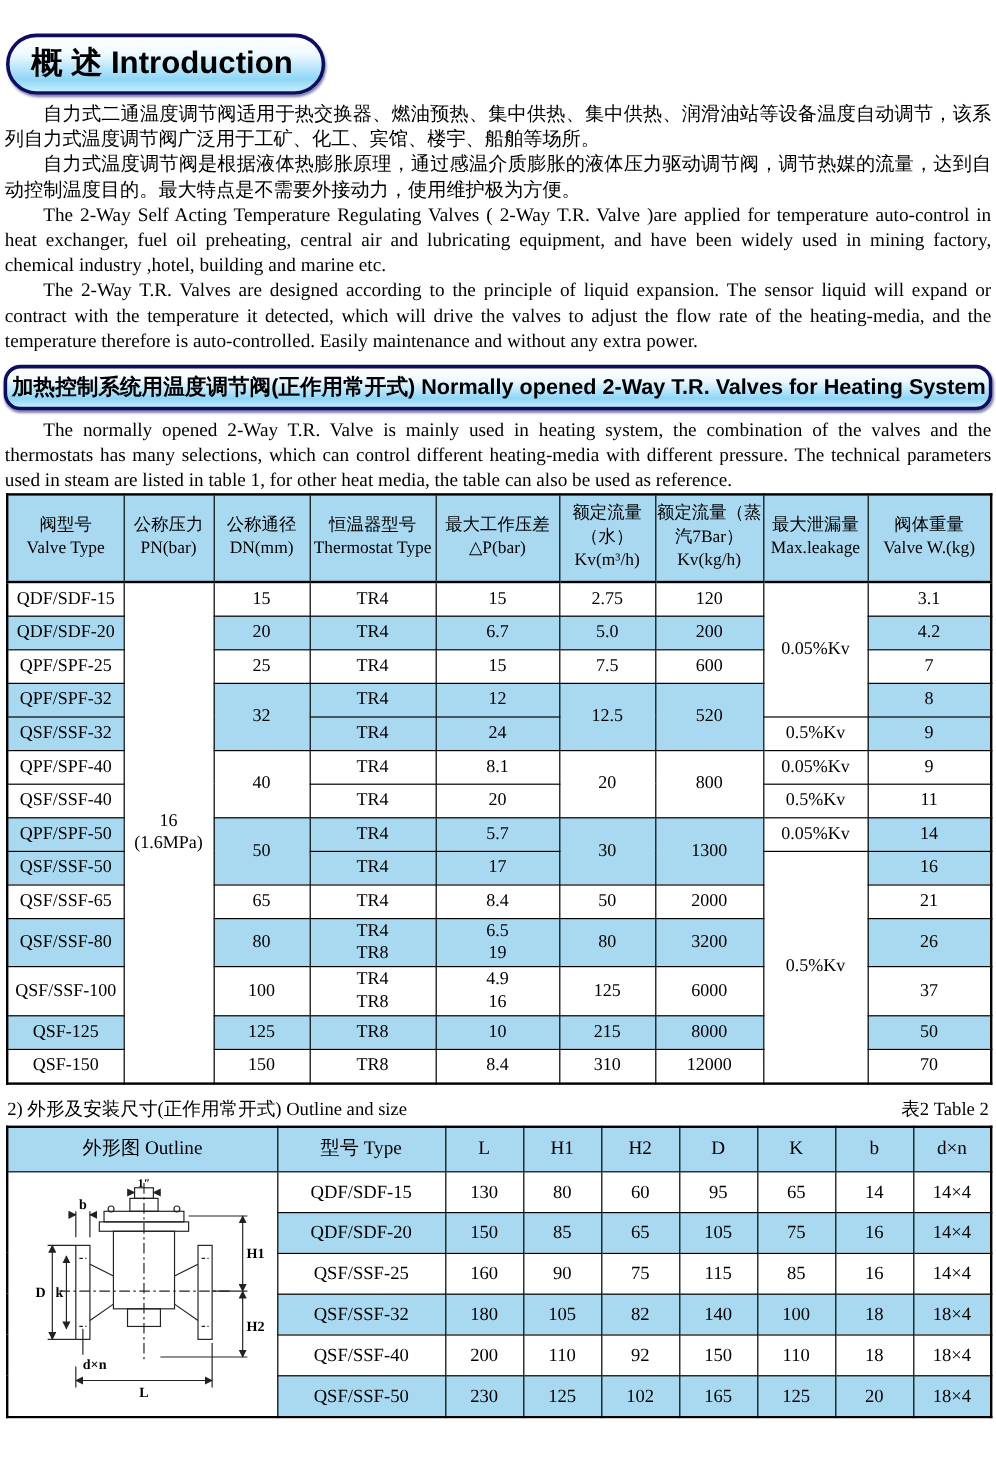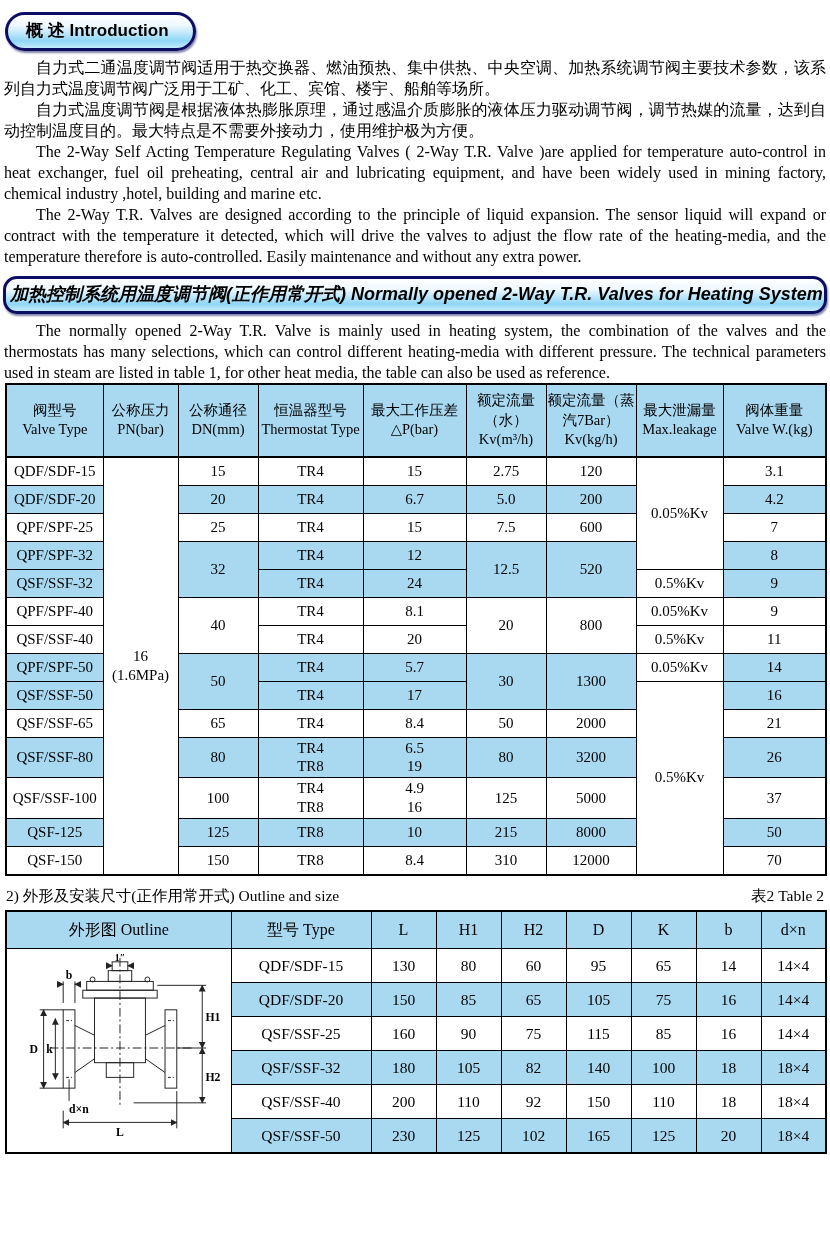--- a/index.html
+++ b/index.html
@@ -1,34 +1,33 @@
 <!DOCTYPE html>
 <html><head>
 <meta charset="utf-8">
 <style>
   html,body{margin:0;padding:0;background:#ffffff;}
   body{width:830px;font-family:"Liberation Serif",serif;color:#000;}
   .page{width:830px;overflow:hidden;}
 
   
   .pill{
-    display:inline-block;margin:12px 0 0 5px;padding:4px 24px 6px 18px;
+    display:inline-block;margin:28px 0 0 5px;padding:4px 24px 6px 18px;
     border:3px solid #0d0d62;border-radius:26px;
     background:linear-gradient(180deg,#ffffff 0%,#eef9ff 32%,#8fd6f6 78%,#c4ebfb 100%);
-    font-family:"Liberation Sans",sans-serif;font-weight:bold;font-size:17px;
+    font-family:"Liberation Sans",sans-serif;font-weight:bold;font-size:26px;
     box-shadow:1px 2px 2px rgba(10,10,90,.5);
   }
   .bar{
     margin:9px 3px 0 3px;padding:3px 4px 5px 4px;
     border:3px solid #0d0d62;border-radius:14px;
     background:linear-gradient(180deg,#ffffff 0%,#eef9ff 32%,#8fd6f6 78%,#c4ebfb 100%);
     font-family:"Liberation Sans",sans-serif;font-weight:bold;font-size:18px;
     white-space:nowrap;
     box-shadow:1px 2px 2px rgba(10,10,90,.5);
-    font-style:italic;
   }
 
   .paras{margin:6px 4px 0 4px;}
   .paras p{margin:0;font-size:16px;line-height:21px;text-indent:2em;text-align:justify;}
 
   .caption-row{display:flex;justify-content:space-between;align-items:flex-end;
     margin:10px 6px 3px 6px;font-size:15.5px;}
 
   table{border-collapse:collapse;margin:0 0 0 5px;width:820px;table-layout:fixed;
     border:2px solid #000;}
@@ -51,21 +50,21 @@
 </head>
 <body>
 
 <div class="page">
 
   <div class="pill">
     <span>概  述 Introduction</span>
   </div>
 
   <div class="paras">
-    <p>自力式二通温度调节阀适用于热交换器、燃油预热、集中供热、中央空调、加热系统调节阀主要技术参数，该系列自力式温度调节阀广泛用于工矿、化工、宾馆、楼宇、船舶等场所。</p>
+    <p>自力式二通温度调节阀适用于热交换器、燃油预热、集中供热、集中供热、润滑油站等设备温度自动调节，该系列自力式温度调节阀广泛用于工矿、化工、宾馆、楼宇、船舶等场所。</p>
     <p>自力式温度调节阀是根据液体热膨胀原理，通过感温介质膨胀的液体压力驱动调节阀，调节热媒的流量，达到自动控制温度目的。最大特点是不需要外接动力，使用维护极为方便。</p>
     <p>The 2-Way Self Acting Temperature Regulating Valves ( 2-Way T.R. Valve )are applied for temperature auto-control in heat exchanger, fuel oil preheating, central air and lubricating equipment,  and have been widely used in mining factory, chemical industry ,hotel, building and marine etc.</p>
     <p>The 2-Way T.R. Valves are designed according to the principle of liquid expansion. The sensor liquid will expand or contract with the temperature it detected, which will drive the valves to adjust the flow rate of the heating-media, and the temperature therefore is auto-controlled. Easily maintenance and without any extra power.</p>
   </div>
 
   <div class="bar">
     <span>加热控制系统用温度调节阀(正作用常开式) Normally opened 2-Way T.R. Valves for Heating System</span>
   </div>
 
   <div class="paras">
@@ -195,21 +194,21 @@
           <td>80</td>
           <td>3200</td>
           <td>26</td>
         </tr>
         <tr class="white">
           <td>QSF/SSF-100</td>
           <td>100</td>
           <td>TR4<br>TR8</td>
           <td>4.9<br>16</td>
           <td>125</td>
-          <td>5000</td>
+          <td>6000</td>
           <td>37</td>
         </tr>
         <tr class="blue">
           <td>QSF-125</td>
           <td>125</td>
           <td>TR8</td>
           <td>10</td>
           <td>215</td>
           <td>8000</td>
           <td>50</td>

